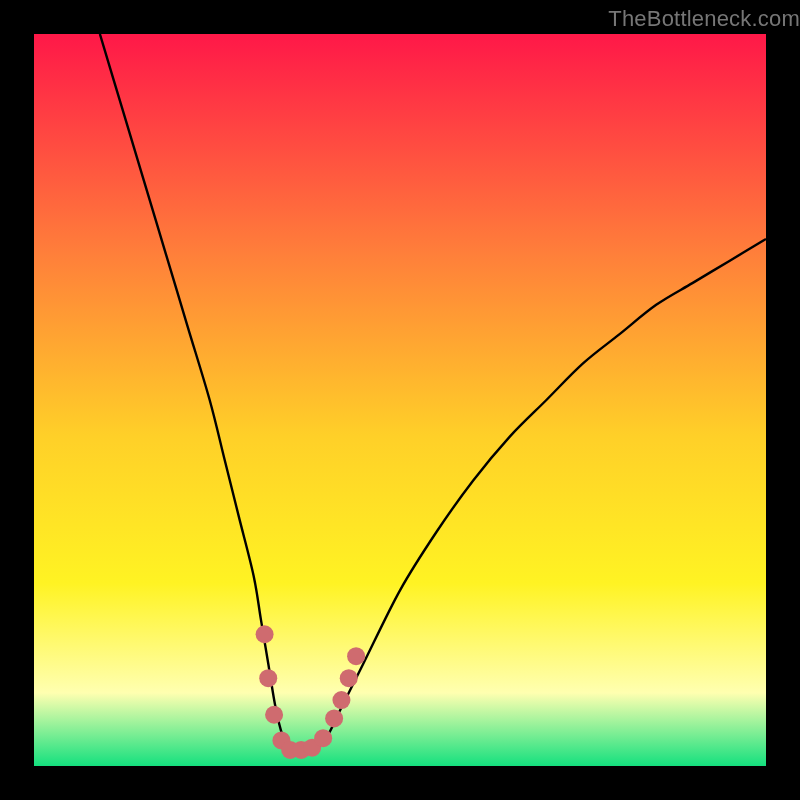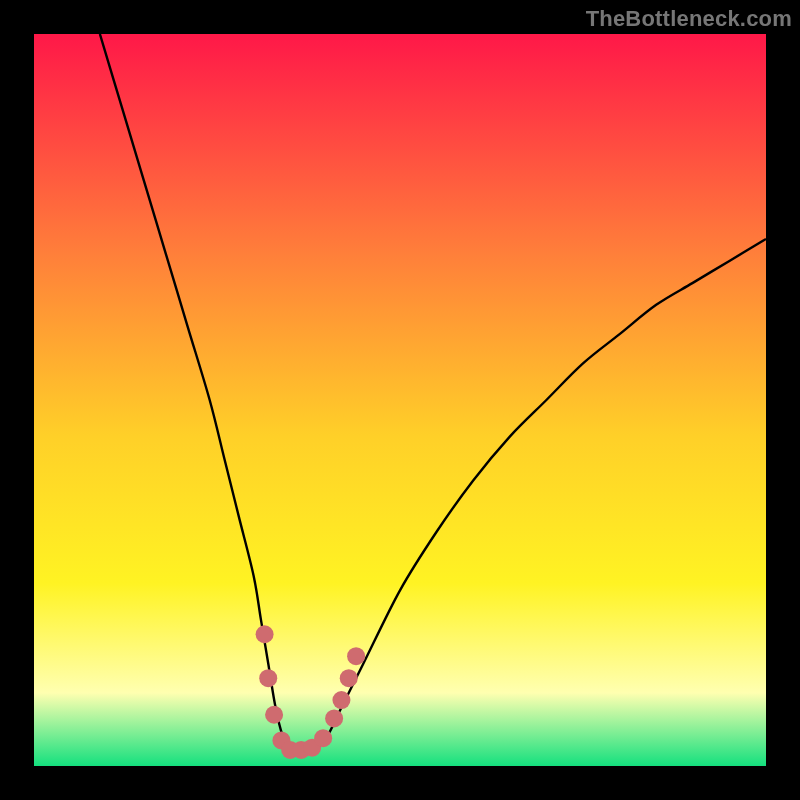--- a/index.html
+++ b/index.html
@@ -22,24 +22,24 @@
   .plot-area {
     position: absolute;
     left: 34px;
     top: 34px;
     width: 732px;
     height: 732px;
   }
   .attribution {
     position: absolute;
     top: 6px;
-    right: 8px;
+    right: 0;
     color: #767676;
     font-size: 22px;
-    font-weight: 700;
+    font-weight: 400;
     letter-spacing: 0.2px;
   }
   svg {
     display: block;
   }
 </style>
 </head>
 <body>
 
 <div class="frame">

